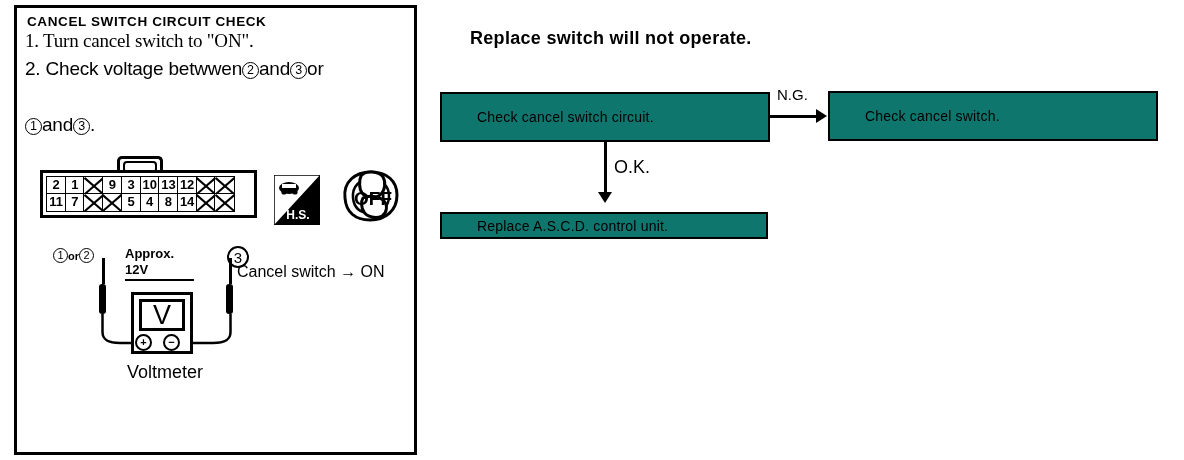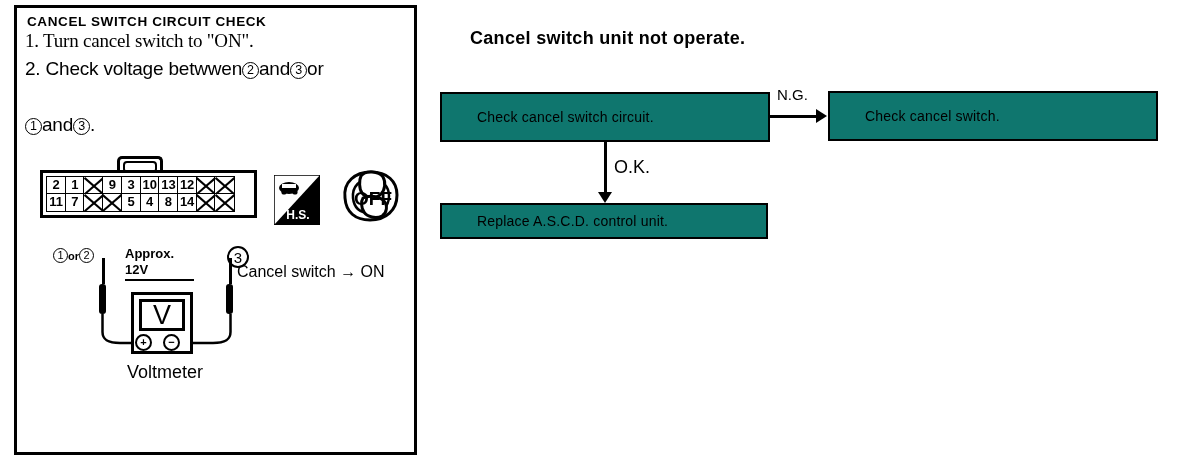--- a/index.html
+++ b/index.html
@@ -283,21 +283,21 @@
     font-size: 14px;
     letter-spacing: 0.2px;
   }
   #box-check-circuit {
     left: 440px; top: 92px; width: 330px; height: 50px;
   }
   #box-check-switch {
     left: 828px; top: 91px; width: 330px; height: 50px;
   }
   #box-replace-unit {
-    left: 440px; top: 203px; width: 328px; height: 36px;
+    left: 440px; top: 212px; width: 328px; height: 27px;
   }
   .edge-line { position: absolute; background: #000; }
   #edge-ng-h {
     left: 770px; top: 115px; width: 52px; height: 2.5px;
   }
   #arrow-ng {
     position: absolute;
     left: 816px; top: 109px;
     width: 0; height: 0;
     border-left: 11px solid #000;
@@ -424,21 +424,21 @@
     </svg>
     <div id="vm-body"></div>
     <div id="vm-screen">V</div>
     <div class="vm-term" id="vm-term-pos">+</div>
     <div class="vm-term" id="vm-term-neg">−</div>
     <div id="vm-label">Voltmeter</div>
   </div>
 
 </div>
 
-<div id="flow-title">Cancel switch unit not operate.</div>
+<div id="flow-title">Replace switch will not operate.</div>
 
 <div class="flow-box" id="box-check-circuit">Check cancel switch circuit.</div>
 
 <div class="edge-line" id="edge-ng-h"></div>
 <div id="arrow-ng"></div>
 <div id="lbl-ng">N.G.</div>
 
 <div class="flow-box" id="box-check-switch">Check cancel switch.</div>
 
 <div class="edge-line" id="edge-ok-v"></div>

